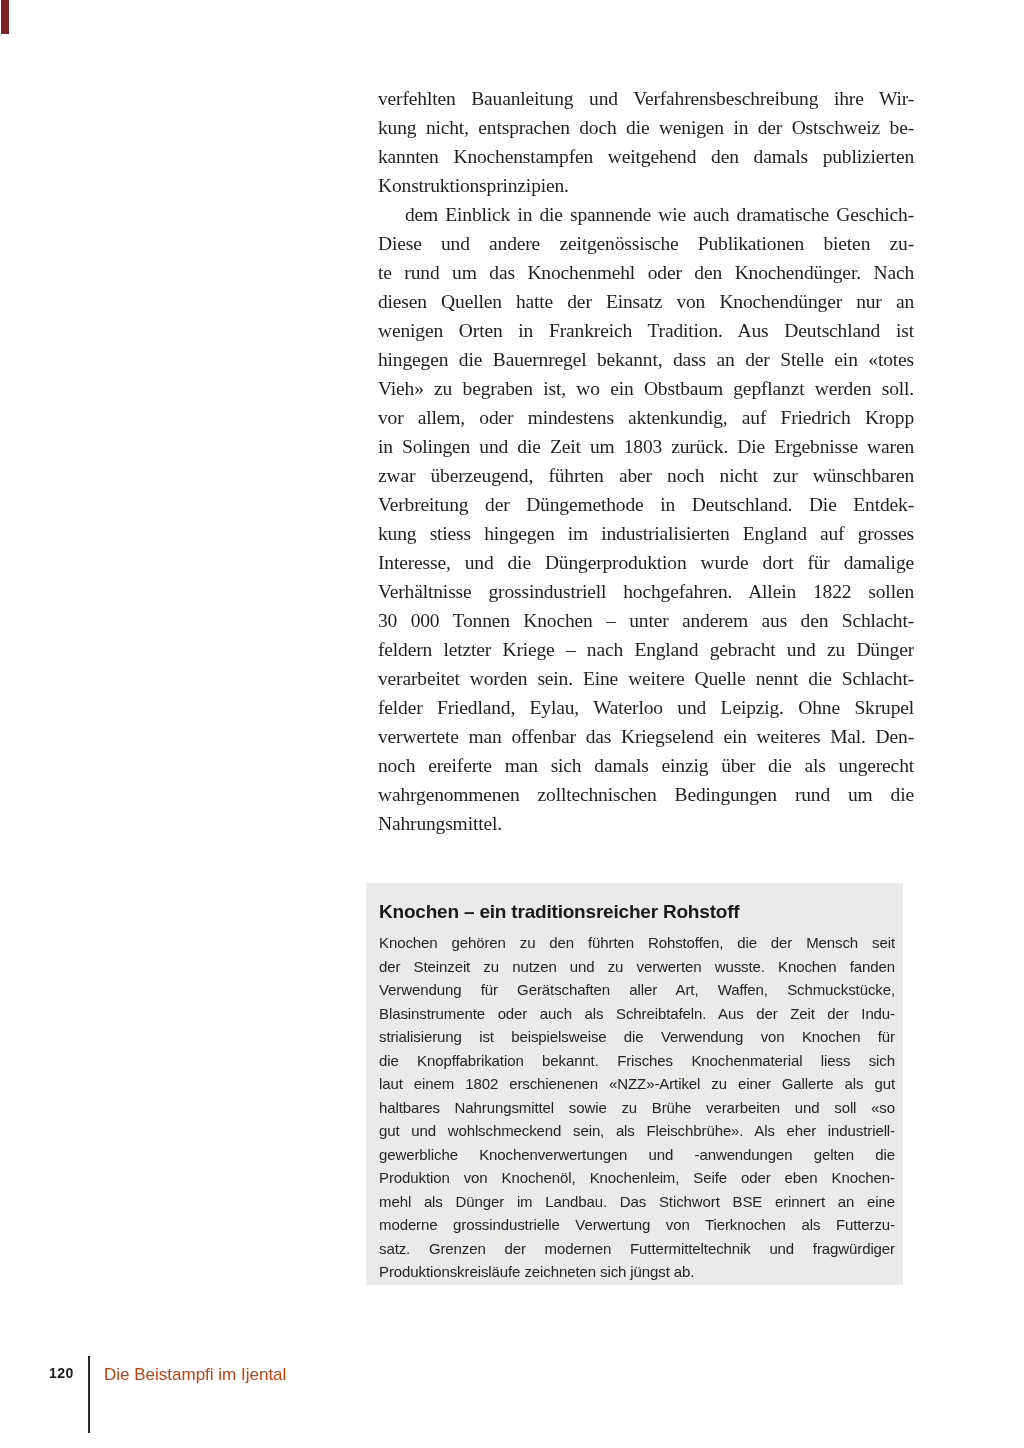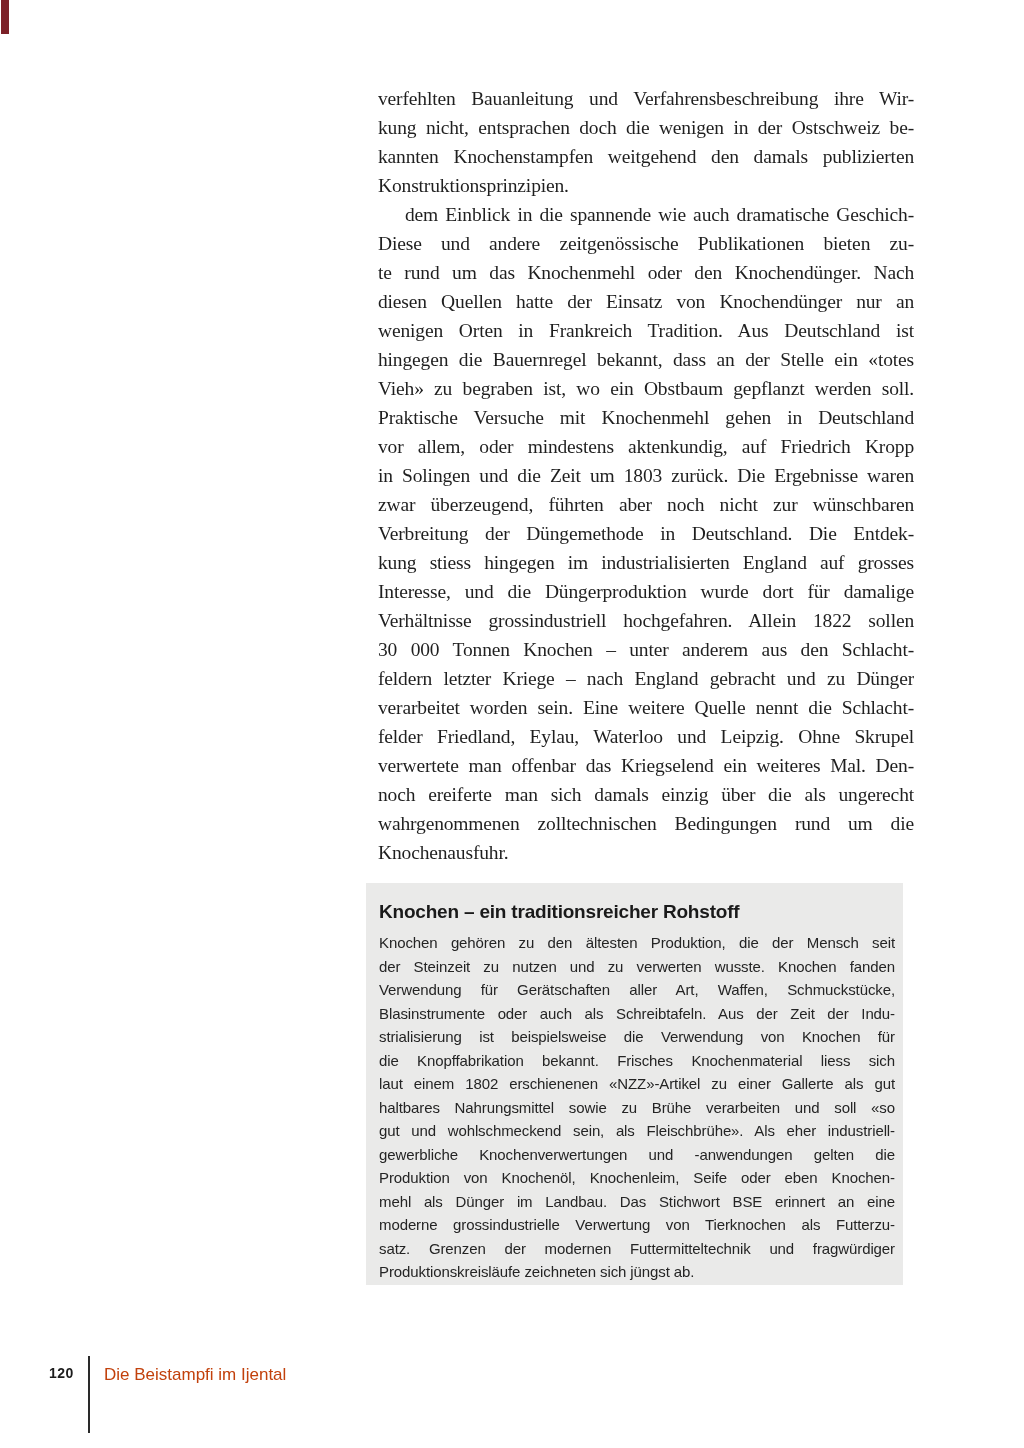--- a/index.html
+++ b/index.html
@@ -80,43 +80,42 @@
       <div class="jline">Konstruktionsprinzipien.</div>
     </div>
   <div class="para para2">
       <div class="jline">dem Einblick in die spannende wie auch dramatische Geschich-</div>
       <div class="jline">Diese und andere zeitgenössische Publikationen bieten zu-</div>
       <div class="jline">te rund um das Knochenmehl oder den Knochendünger. Nach</div>
       <div class="jline">diesen Quellen hatte der Einsatz von Knochendünger nur an</div>
       <div class="jline">wenigen Orten in Frankreich Tradition. Aus Deutschland ist</div>
       <div class="jline">hingegen die Bauernregel bekannt, dass an der Stelle ein «totes</div>
       <div class="jline">Vieh» zu begraben ist, wo ein Obstbaum gepflanzt werden soll.</div>
-      <div class="jline">Praktische Versuche mit Knochenmehl gehen in Deutschland</div>
       <div class="jline">vor allem, oder mindestens aktenkundig, auf Friedrich Kropp</div>
       <div class="jline">in Solingen und die Zeit um 1803 zurück. Die Ergebnisse waren</div>
       <div class="jline">zwar überzeugend, führten aber noch nicht zur wünschbaren</div>
       <div class="jline">Verbreitung der Düngemethode in Deutschland. Die Entdek-</div>
       <div class="jline">kung stiess hingegen im industrialisierten England auf grosses</div>
       <div class="jline">Interesse, und die Düngerproduktion wurde dort für damalige</div>
       <div class="jline">Verhältnisse grossindustriell hochgefahren. Allein 1822 sollen</div>
       <div class="jline">30 000 Tonnen Knochen – unter anderem aus den Schlacht-</div>
       <div class="jline">feldern letzter Kriege – nach England gebracht und zu Dünger</div>
       <div class="jline">verarbeitet worden sein. Eine weitere Quelle nennt die Schlacht-</div>
       <div class="jline">felder Friedland, Eylau, Waterloo und Leipzig. Ohne Skrupel</div>
       <div class="jline">verwertete man offenbar das Kriegselend ein weiteres Mal. Den-</div>
       <div class="jline">noch ereiferte man sich damals einzig über die als ungerecht</div>
       <div class="jline">wahrgenommenen zolltechnischen Bedingungen rund um die</div>
-      <div class="jline">Knochenausfuhr.</div>
+      <div class="jline">Nahrungsmittel.</div>
     </div>
 </div>
 
 <div class="info-box">
   <h2 class="info-box-title">Knochen – ein traditionsreicher Rohstoff</h2>
   <div class="box-lines">
-      <div class="jline">Knochen gehören zu den ältesten Produktion, die der Mensch seit</div>
+      <div class="jline">Knochen gehören zu den führten Rohstoffen, die der Mensch seit</div>
       <div class="jline">der Steinzeit zu nutzen und zu verwerten wusste. Knochen fanden</div>
       <div class="jline">Verwendung für Gerätschaften aller Art, Waffen, Schmuckstücke,</div>
       <div class="jline">Blasinstrumente oder auch als Schreibtafeln. Aus der Zeit der Indu-</div>
       <div class="jline">strialisierung ist beispielsweise die Verwendung von Knochen für</div>
       <div class="jline">die Knopffabrikation bekannt. Frisches Knochenmaterial liess sich</div>
       <div class="jline">laut einem 1802 erschienenen «NZZ»-Artikel zu einer Gallerte als gut</div>
       <div class="jline">haltbares Nahrungsmittel sowie zu Brühe verarbeiten und soll «so</div>
       <div class="jline">gut und wohlschmeckend sein, als Fleischbrühe». Als eher industriell-</div>
       <div class="jline">gewerbliche Knochenverwertungen und -anwendungen gelten die</div>
       <div class="jline">Produktion von Knochenöl, Knochenleim, Seife oder eben Knochen-</div>

